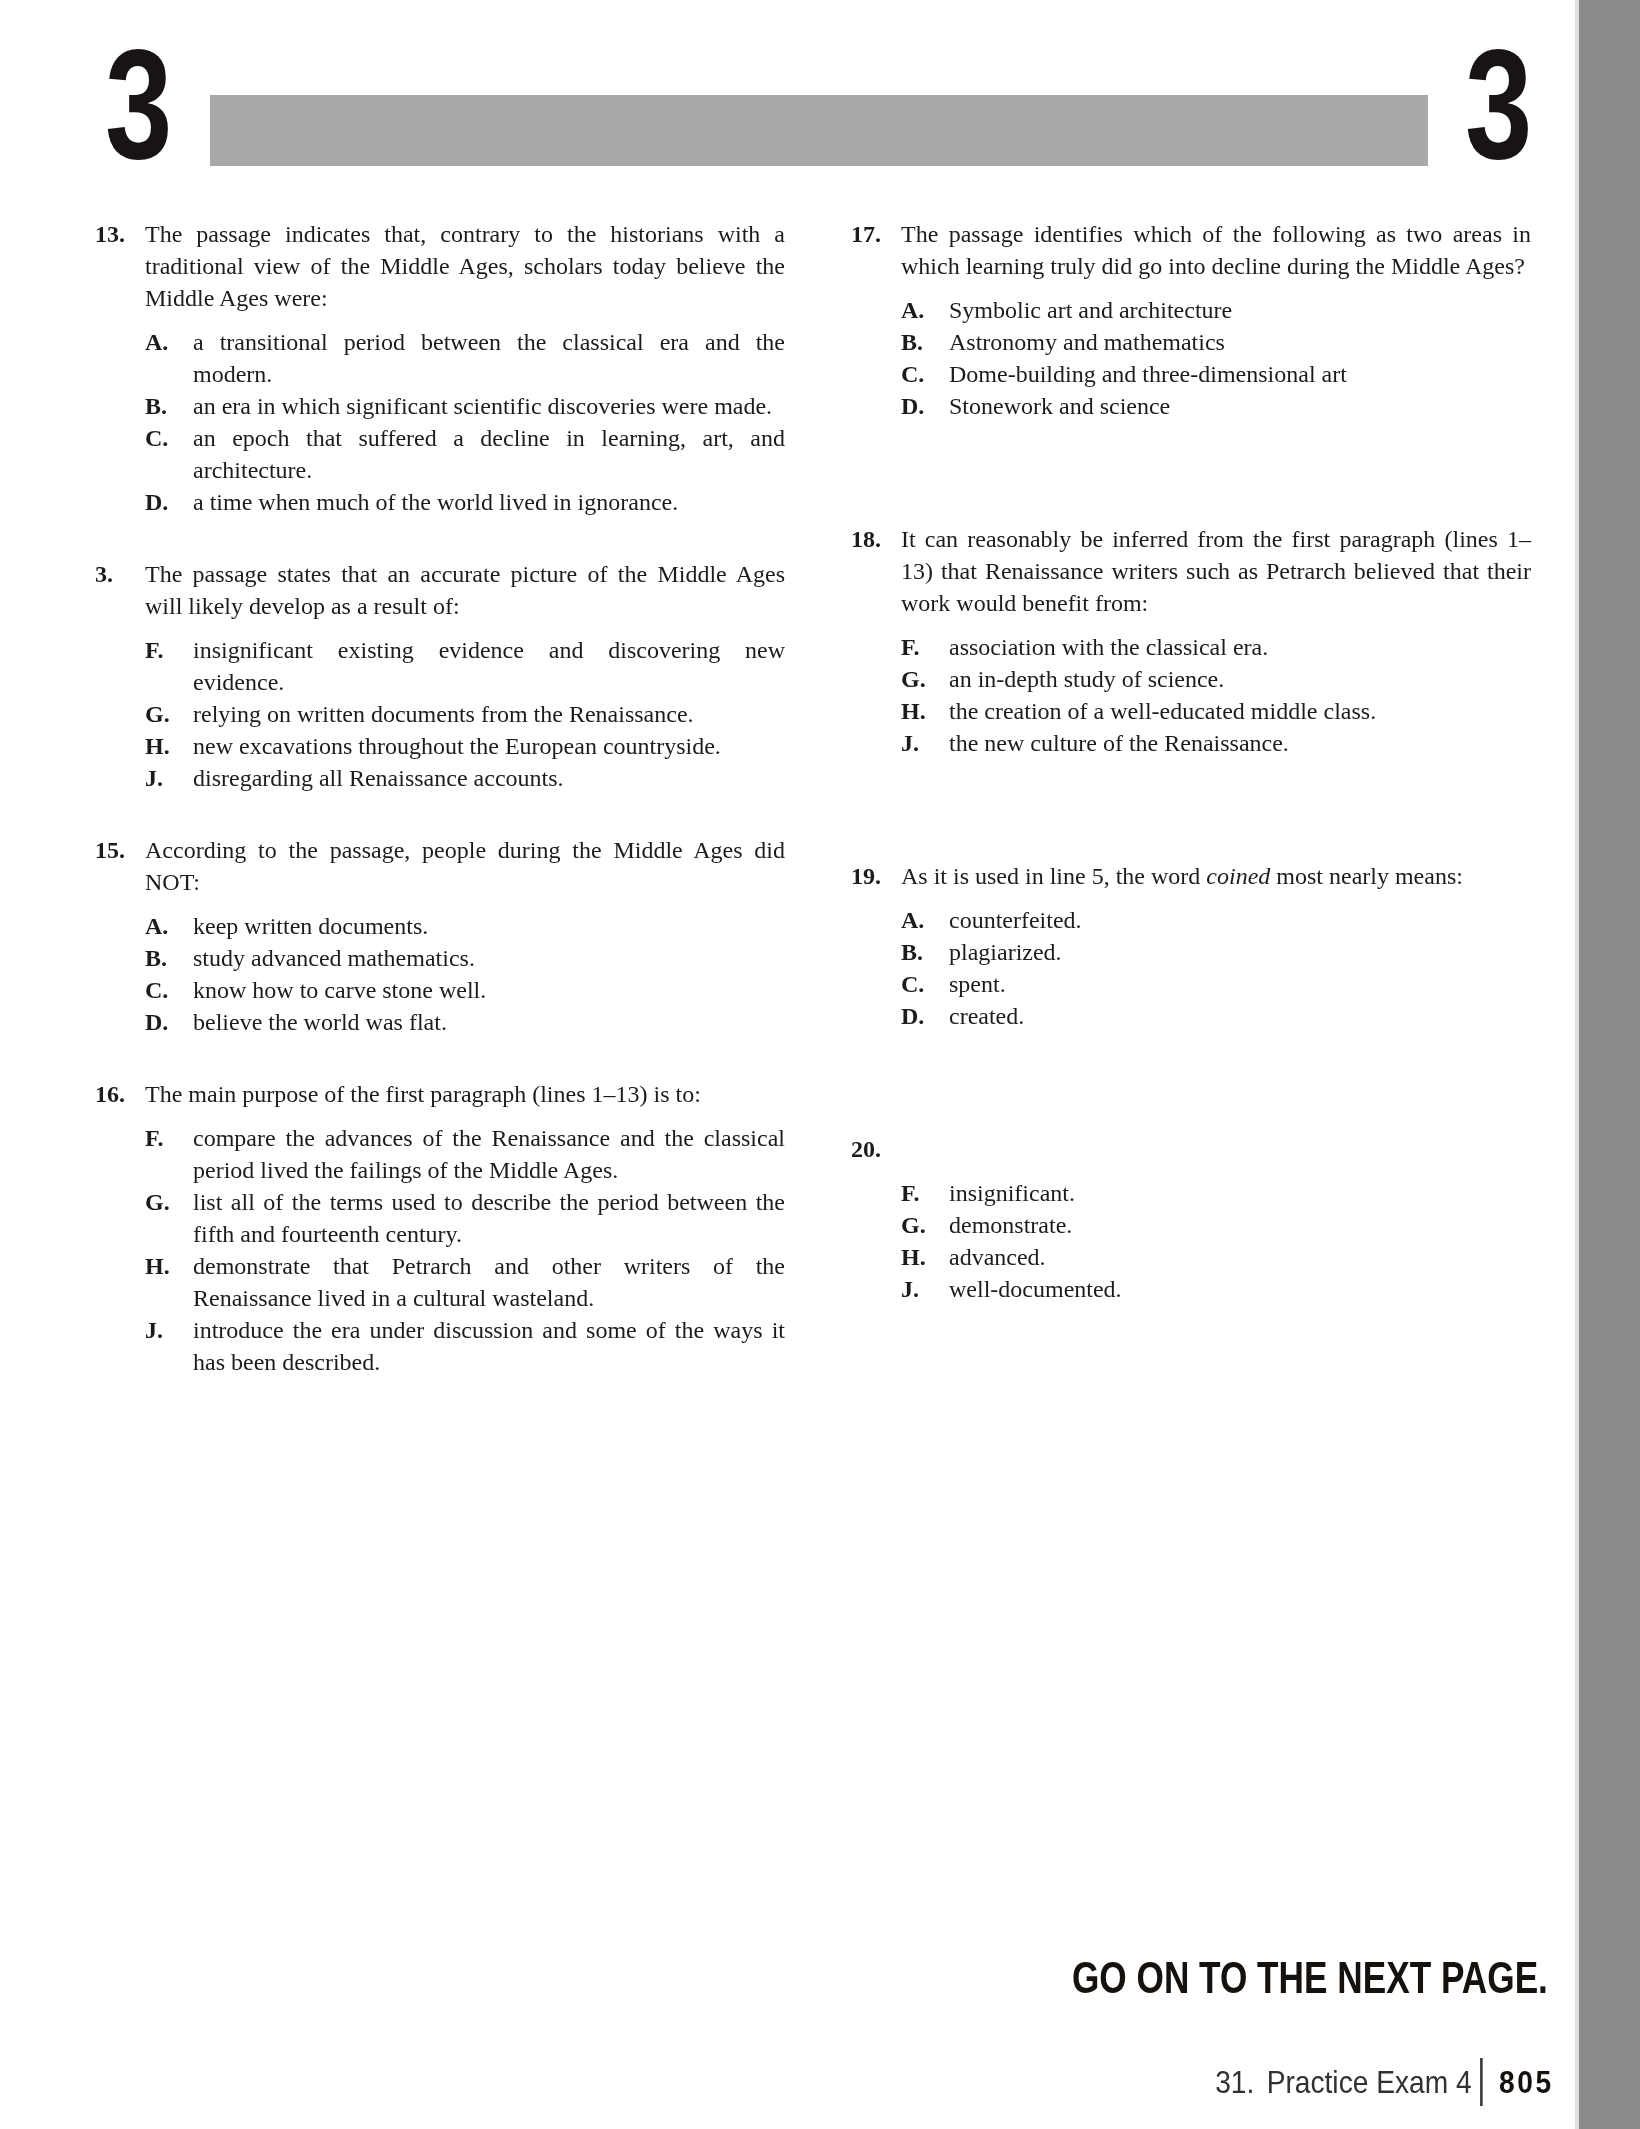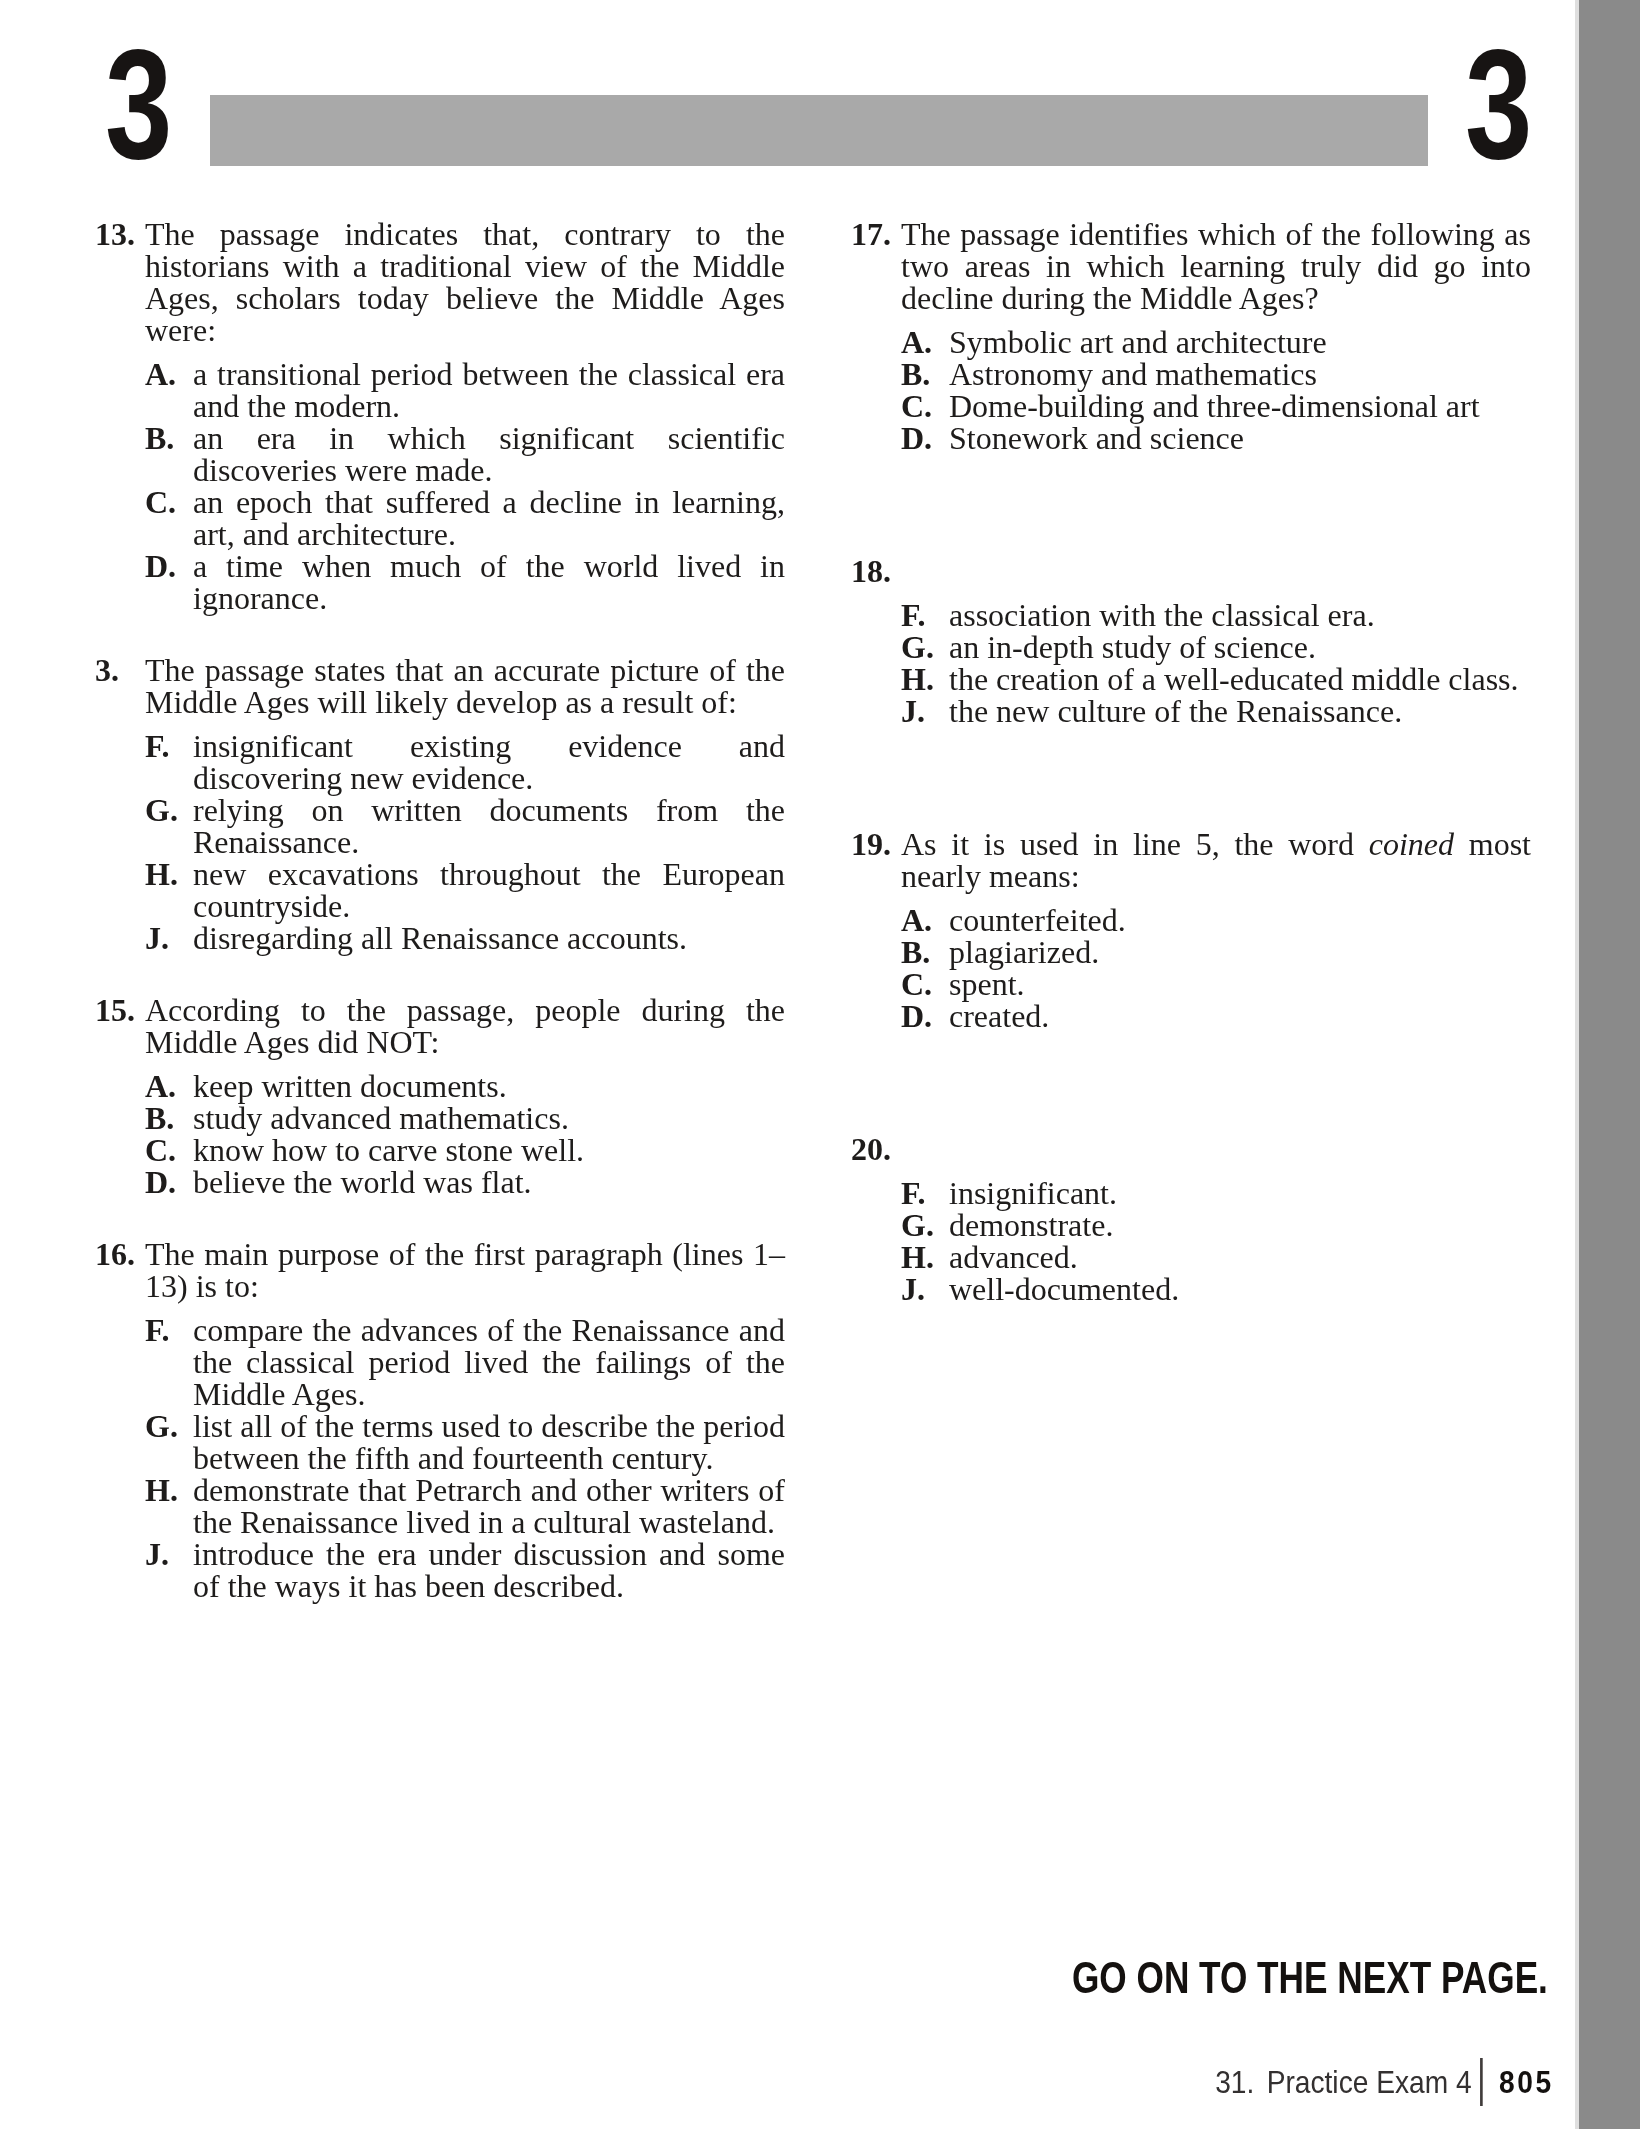--- a/index.html
+++ b/index.html
@@ -15,21 +15,21 @@
   .big-three {
     position:absolute; top:48px; font-family:"Liberation Sans", sans-serif;
     font-weight:bold; font-size:155px; line-height:0.73; color:#171413;
     transform:scaleX(0.78); transform-origin:left top; white-space:nowrap;
   }
   .big-three.left  { left:105px; }
   .big-three.right { left:1465px; }
   .header-bar { position:absolute; left:210px; top:95px; width:1218px; height:71px; background:#a9a9a9; }
 
   
-  .col { position:absolute; top:218px; font-size:32px; line-height:32px; }
+  .col { position:absolute; top:218px; font-size:24px; line-height:32px; }
   .col-left  { left:95px;  width:690px; }
   .col-right { left:851px; width:680px; }
 
   .q { display:grid; grid-template-columns:50px 1fr; }
   .col-left  .q + .q { margin-top:40px; }
   .col-right .q + .q { margin-top:101px; }
 
   .q-num { grid-column:1; grid-row:1; font-weight:bold; }
   .stem  { grid-column:2; grid-row:1; text-align:justify; }
   .stem .it { font-style:italic; }
@@ -171,20 +171,21 @@
             <div class="opt-text">Dome-building and three-dimensional art</div>
           </div>
           <div class="opt">
             <div class="opt-letter">D.</div>
             <div class="opt-text">Stonework and science</div>
           </div>
         </div>
       </div>
       <div class="q">
         <div class="q-num">18.</div>
+        <div class="stem"><span>It can reasonably be inferred from the first paragraph (lines 1–13) that Renaissance writers such as Petrarch believed that their work would benefit from:</span></div>
         <div class="options">
           <div class="opt">
             <div class="opt-letter">F.</div>
             <div class="opt-text">association with the classical era.</div>
           </div>
           <div class="opt">
             <div class="opt-letter">G.</div>
             <div class="opt-text">an in-depth study of science.</div>
           </div>
           <div class="opt">

